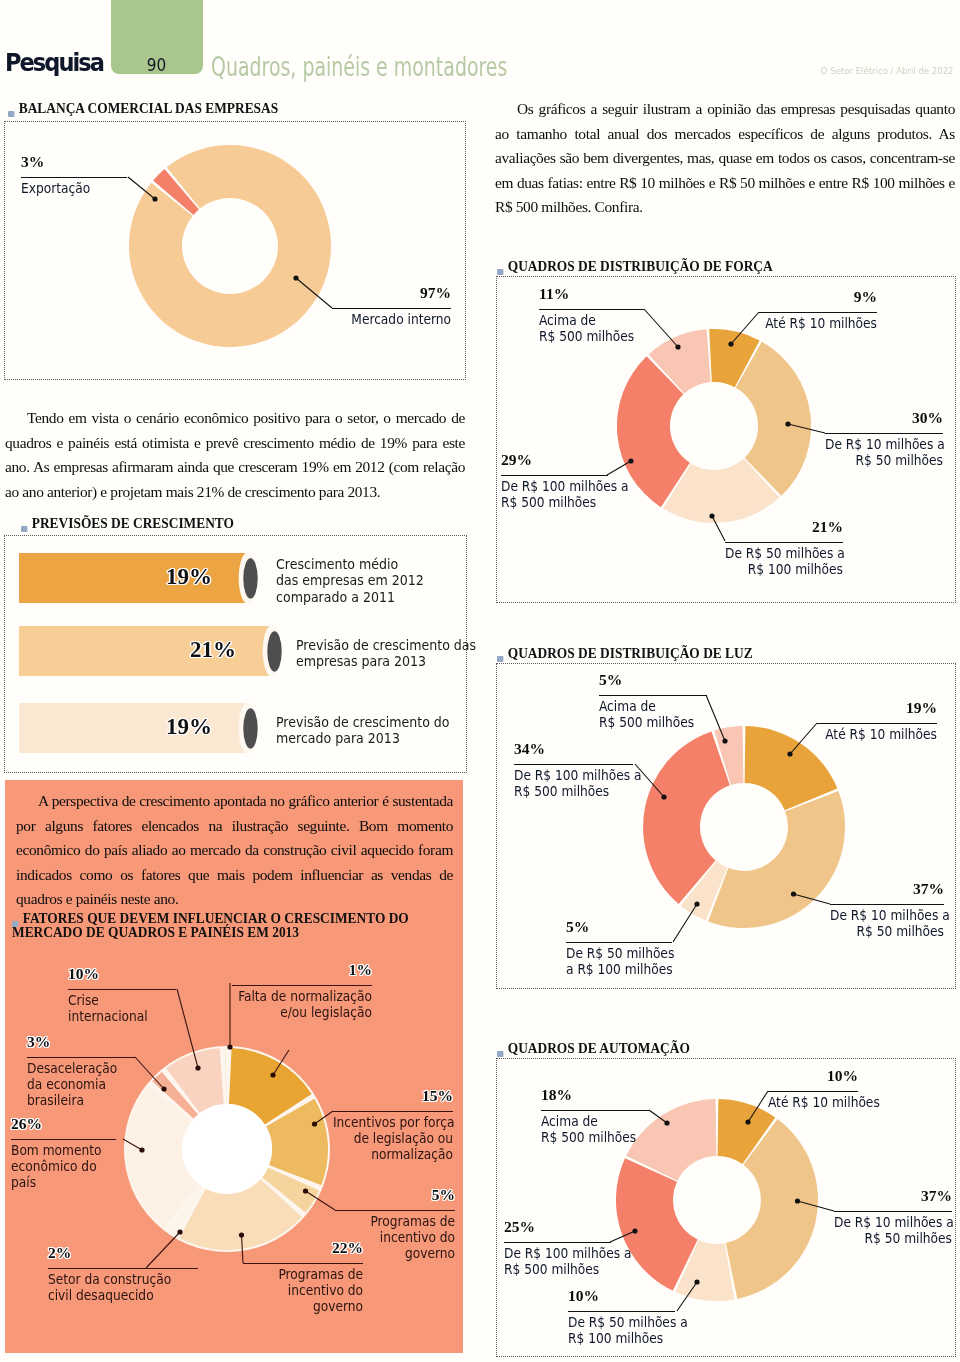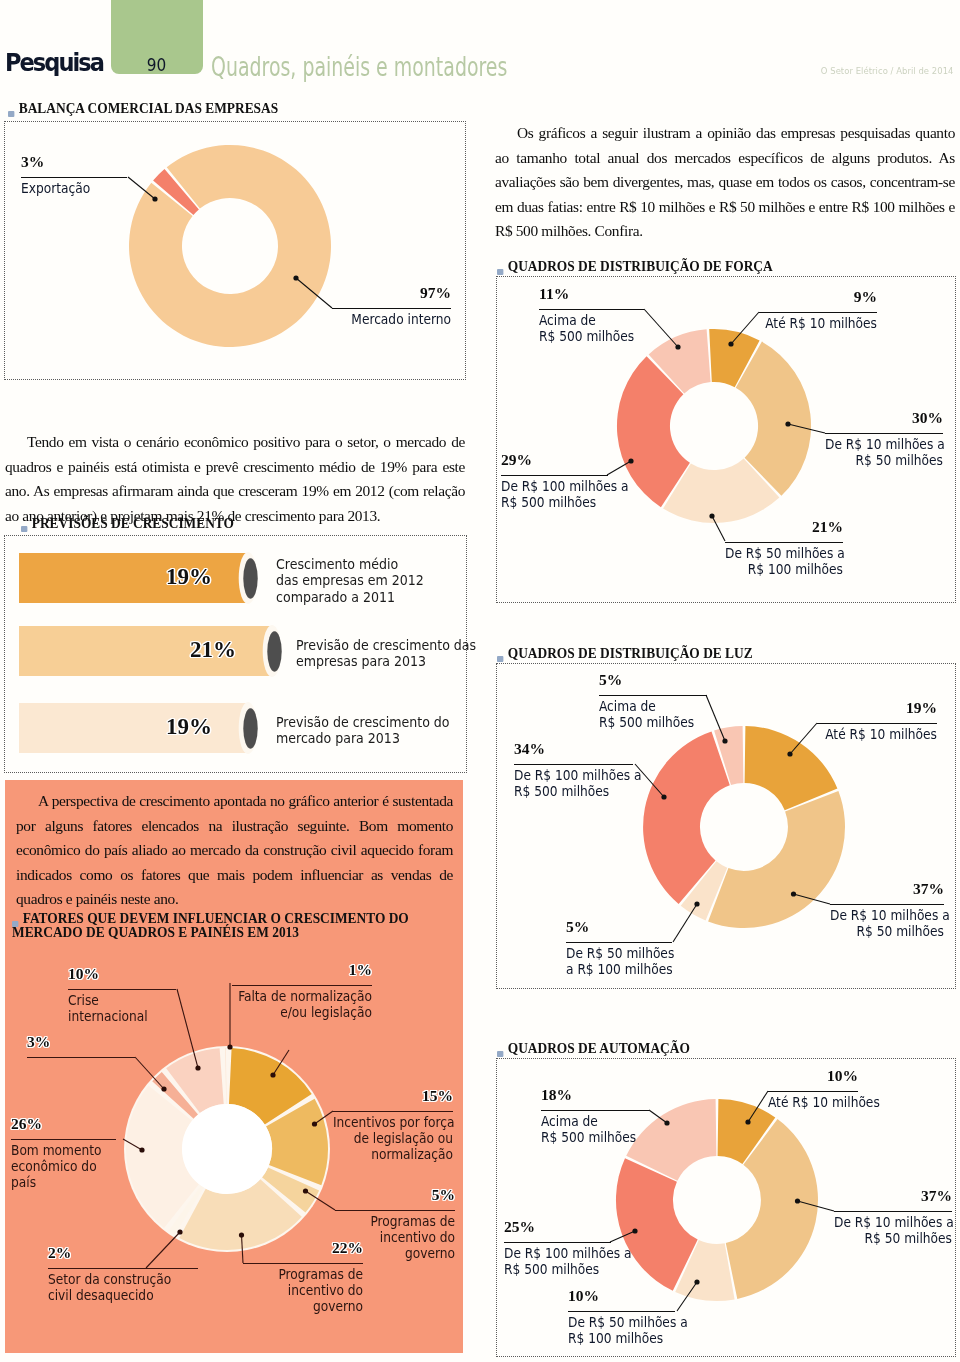--- a/index.html
+++ b/index.html
@@ -28,21 +28,21 @@
     transform:scaleX(0.912);transform-origin:0 0;}
   .sec-h .bul{display:inline-block;width:6.8px;height:6px;background:#94a9c6;
     margin-right:5px;vertical-align:baseline;position:relative;top:4px;border-radius:1px;}
 
   
   .dbox{position:absolute;border:1px dotted #5b5b5b;}
 
   
   .copy{position:absolute;font-family:"Liberation Serif",serif;font-size:15.4px;
     line-height:24.5px;color:#0d0d0d;text-align:justify;text-indent:22px;
-    letter-spacing:-0.35px;-webkit-hyphens:none;hyphens:none;margin-top:24px;}
+    letter-spacing:-0.35px;-webkit-hyphens:none;hyphens:none;}
 
   
   .cal{position:absolute;font-family:"DejaVu Sans",sans-serif;}
   .cal .pct{font-family:"Liberation Serif",serif;font-weight:bold;font-size:15.5px;
     color:#0c0c0c;display:block;line-height:15px;}
   .cal .rule{display:block;border-bottom:1.3px solid #111;margin-top:8px;}
   .cal .txt{display:block;font-family:"DejaVu Sans Condensed","DejaVu Sans",sans-serif;
     font-size:13.6px;line-height:16.2px;color:#0f172a;margin-top:2px;white-space:pre;}
   .cal.r{text-align:right;}
   .cal.l{text-align:left;}
@@ -74,21 +74,21 @@
 </style>
 </head>
 <body>
 
 <div class="page">
 
   <div class="mh-box"></div>
   <div class="mh-pesquisa">Pesquisa</div>
   <div class="mh-num">90</div>
   <div class="mh-title">Quadros, painéis e montadores</div>
-  <div class="mh-issue">O Setor Elétrico / Abril de 2014</div>
+  <div class="mh-issue">O Setor Elétrico / Abril de 2022</div>
 
   <div class="sec-h" style="left:7.5px;top:101px;">
     <span class="bul"></span><span>BALANÇA COMERCIAL DAS EMPRESAS</span>
   </div>
   <div class="dbox" style="left:3.5px;top:121px;width:460px;height:257px;"></div>
 
   <svg class="chart" style="position:absolute;left:4px;top:121px;" width="461" height="245">
     <g>
       <path fill="#f7cb96" d="M162.7,46.3 A101,101 0 1 1 147.3,61.7 L188.6,94.9 A48,48 0 1 0 195.9,87.6 Z"></path>
       <path fill="#f4806a" d="M149.1,59.5 A101,101 0 0 1 160.5,48.1 L194.9,88.4 A48,48 0 0 0 189.4,93.9 Z"></path>
@@ -231,20 +231,23 @@
   <div class="cal r onC" style="left:232px;top:962px;width:140px;">
     <span class="pct">1%</span>
     <span class="rule"></span>
     <span class="txt">Falta de normalização
 e/ou legislação</span>
   </div>
 
   <div class="cal l onC" style="left:27px;top:1034px;width:108px;">
     <span class="pct">3%</span>
     <span class="rule"></span>
+    <span class="txt">Desaceleração
+da economia
+brasileira</span>
   </div>
 
 
   <div class="cal r onC" style="left:333px;top:1088px;width:120px;">
     <span class="pct">15%</span>
     <span class="rule"></span>
     <span class="txt">Incentivos por força
 de legislação ou
 normalização</span>
   </div>

